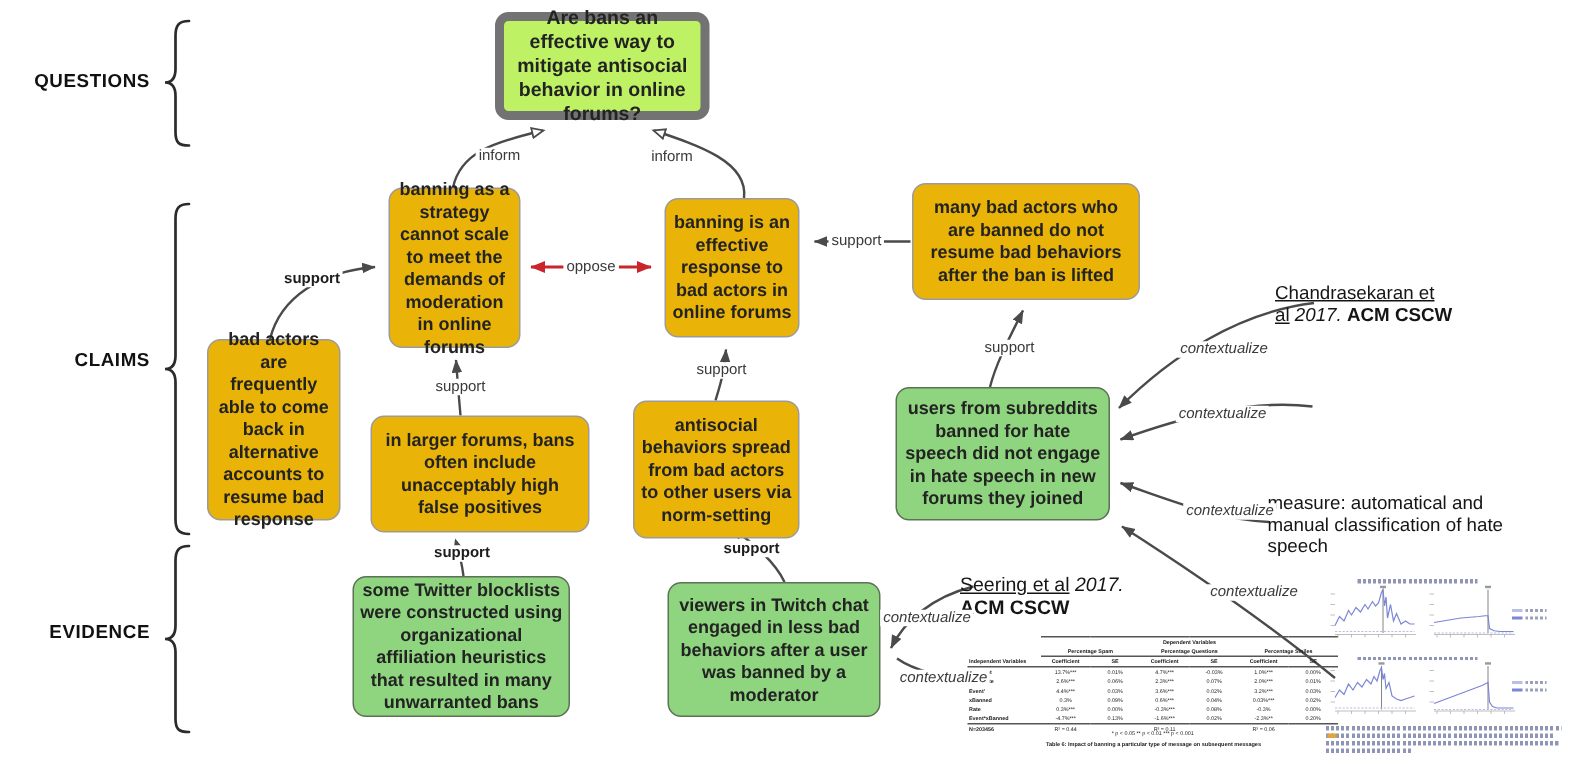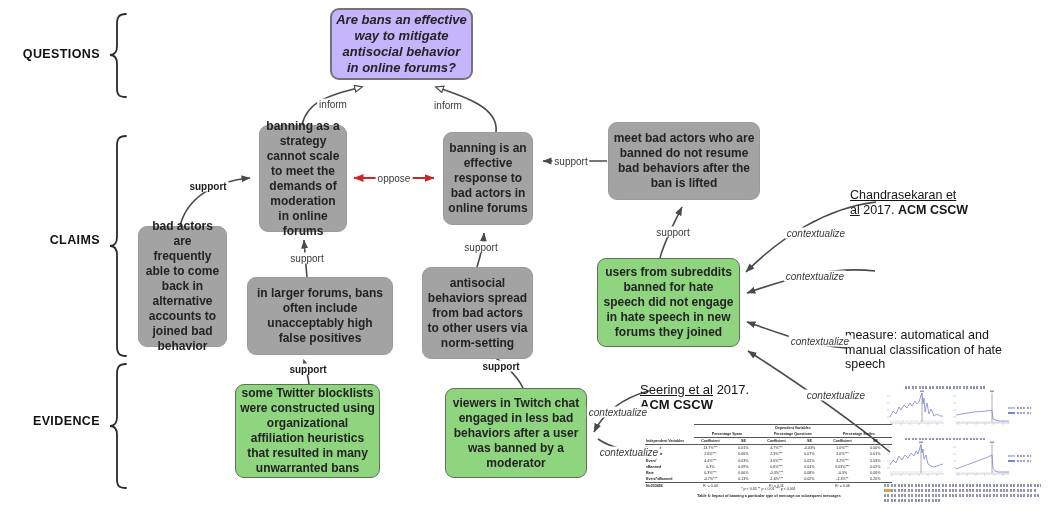--- a/index.html
+++ b/index.html
@@ -3,34 +3,34 @@
 <meta charset="utf-8">
 <style>
   html,body{margin:0;padding:0;background:#fff;}
   #canvas{position:relative;width:1050px;height:514px;background:#fff;overflow:hidden;
           font-family:"Liberation Sans",sans-serif;}
   svg.overlay{position:absolute;left:0;top:0;z-index:1;}
   
   .node{position:absolute;box-sizing:border-box;display:flex;align-items:center;justify-content:center;
         text-align:center;font-weight:bold;font-size:12px;line-height:15px;border-radius:9px;
         padding:4px;color:#232323;z-index:2;}
-  .node.q{background:#c4b5fd;border:2px solid #737373;font-size:13px;line-height:16px;font-style:italic;}
-  .node.c{background:#a3a3a3;border:1.5px solid #9B9B9B;}
+  .node.q{background:#bef264;border:6px solid #737373;font-size:13px;line-height:16px;}
+  .node.c{background:#eab308;border:1.5px solid #9B9B9B;}
   .node.e{background:#8FD57F;border:1.5px solid #5D7157;}
   
   .rel{position:absolute;transform:translate(-50%,-50%);font-size:10px;color:#3A3A3A;
        background:#fff;padding:0 2px;z-index:3;white-space:nowrap;}
   .rel.bold{font-weight:bold;color:#1d1d1d;}
   .rel.ital{font-style:italic;font-size:10px;}
   
   .sec{position:absolute;width:100px;text-align:right;font-weight:bold;font-size:12.5px;
        letter-spacing:.4px;color:#111;z-index:2;}
   
   .note{position:absolute;text-align:left;font-size:12.5px;line-height:14.5px;color:#151515;z-index:2;}
-  .u{text-decoration:underline;} .it{} .bd{font-weight:bold;}
+  .u{text-decoration:underline;} .it{font-style:italic;} .bd{font-weight:bold;}
   
   .mini-table{position:absolute;left:645px;top:424px;width:247px;border-collapse:collapse;
               table-layout:fixed;z-index:2;}
   .mini-table td{padding:0 1px;text-align:center;font-size:3.6px;line-height:1.7;color:#222;
                  overflow:hidden;white-space:nowrap;}
   .mini-table td:first-child{width:19%;}
   .mini-table td.bt{border-top:.5px solid #555;font-weight:bold;}
   .mini-table td.bb{border-bottom:.5px solid #555;font-weight:bold;}
   .mini-table tr.bbr td{border-bottom:.5px solid #555;font-weight:bold;}
   .mini-table tr.btr td{border-top:.5px solid #555;}
@@ -98,22 +98,22 @@
   </svg>
 
   <div class="sec" style="left:0;top:47px">QUESTIONS</div>
   <div class="sec" style="left:0;top:233px">CLAIMS</div>
   <div class="sec" style="left:0;top:414px">EVIDENCE</div>
 
   <div class="node q" style="left:330px;top:8px;width:143px;height:72px">Are bans an effective way to mitigate antisocial behavior in online forums?</div>
 
   <div class="node c" style="left:259px;top:125px;width:88px;height:107px">banning as a strategy cannot scale to meet the demands of moderation in online forums</div>
   <div class="node c" style="left:443px;top:132px;width:90px;height:93px">banning is an effective response to bad actors in online forums</div>
-  <div class="node c" style="left:608px;top:122px;width:152px;height:78px">meet bad actors who are banned do not resume bad behaviors after the ban is lifted</div>
-  <div class="node c" style="left:138px;top:226px;width:89px;height:121px">bad actors are frequently able to come back in alternative accounts to joined bad behavior</div>
+  <div class="node c" style="left:608px;top:122px;width:152px;height:78px">many bad actors who are banned do not resume bad behaviors after the ban is lifted</div>
+  <div class="node c" style="left:138px;top:226px;width:89px;height:121px">bad actors are frequently able to come back in alternative accounts to resume bad response</div>
   <div class="node c" style="left:247px;top:277px;width:146px;height:78px">in larger forums, bans often include unacceptably high false positives</div>
   <div class="node c" style="left:422px;top:267px;width:111px;height:92px">antisocial behaviors spread from bad actors to other users via norm-setting</div>
 
   <div class="node e" style="left:597px;top:258px;width:143px;height:89px">users from subreddits banned for hate speech did not engage in hate speech in new forums they joined</div>
   <div class="node e" style="left:235px;top:384px;width:145px;height:94px">some Twitter blocklists were constructed using organizational affiliation heuristics that resulted in many unwarranted bans</div>
   <div class="node e" style="left:445px;top:388px;width:142px;height:90px">viewers in Twitch chat engaged in less bad behaviors after a user was banned by a moderator</div>
 
   <span class="rel" style="left:333px;top:104px">inform</span>
   <span class="rel" style="left:448px;top:105px">inform</span>
   <span class="rel" style="left:394px;top:178px">oppose</span>

